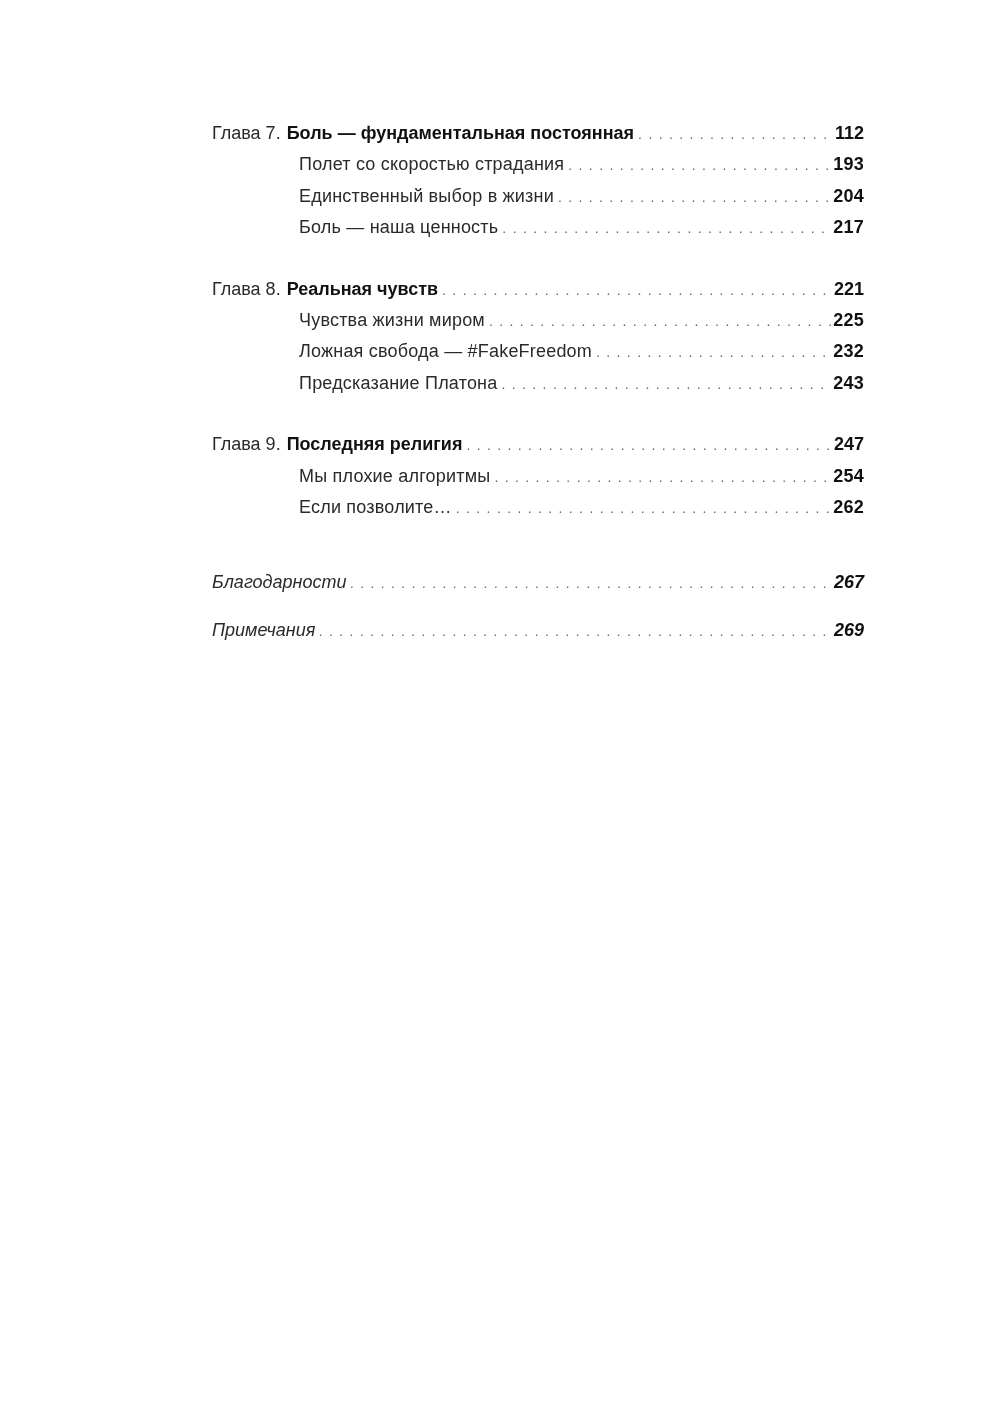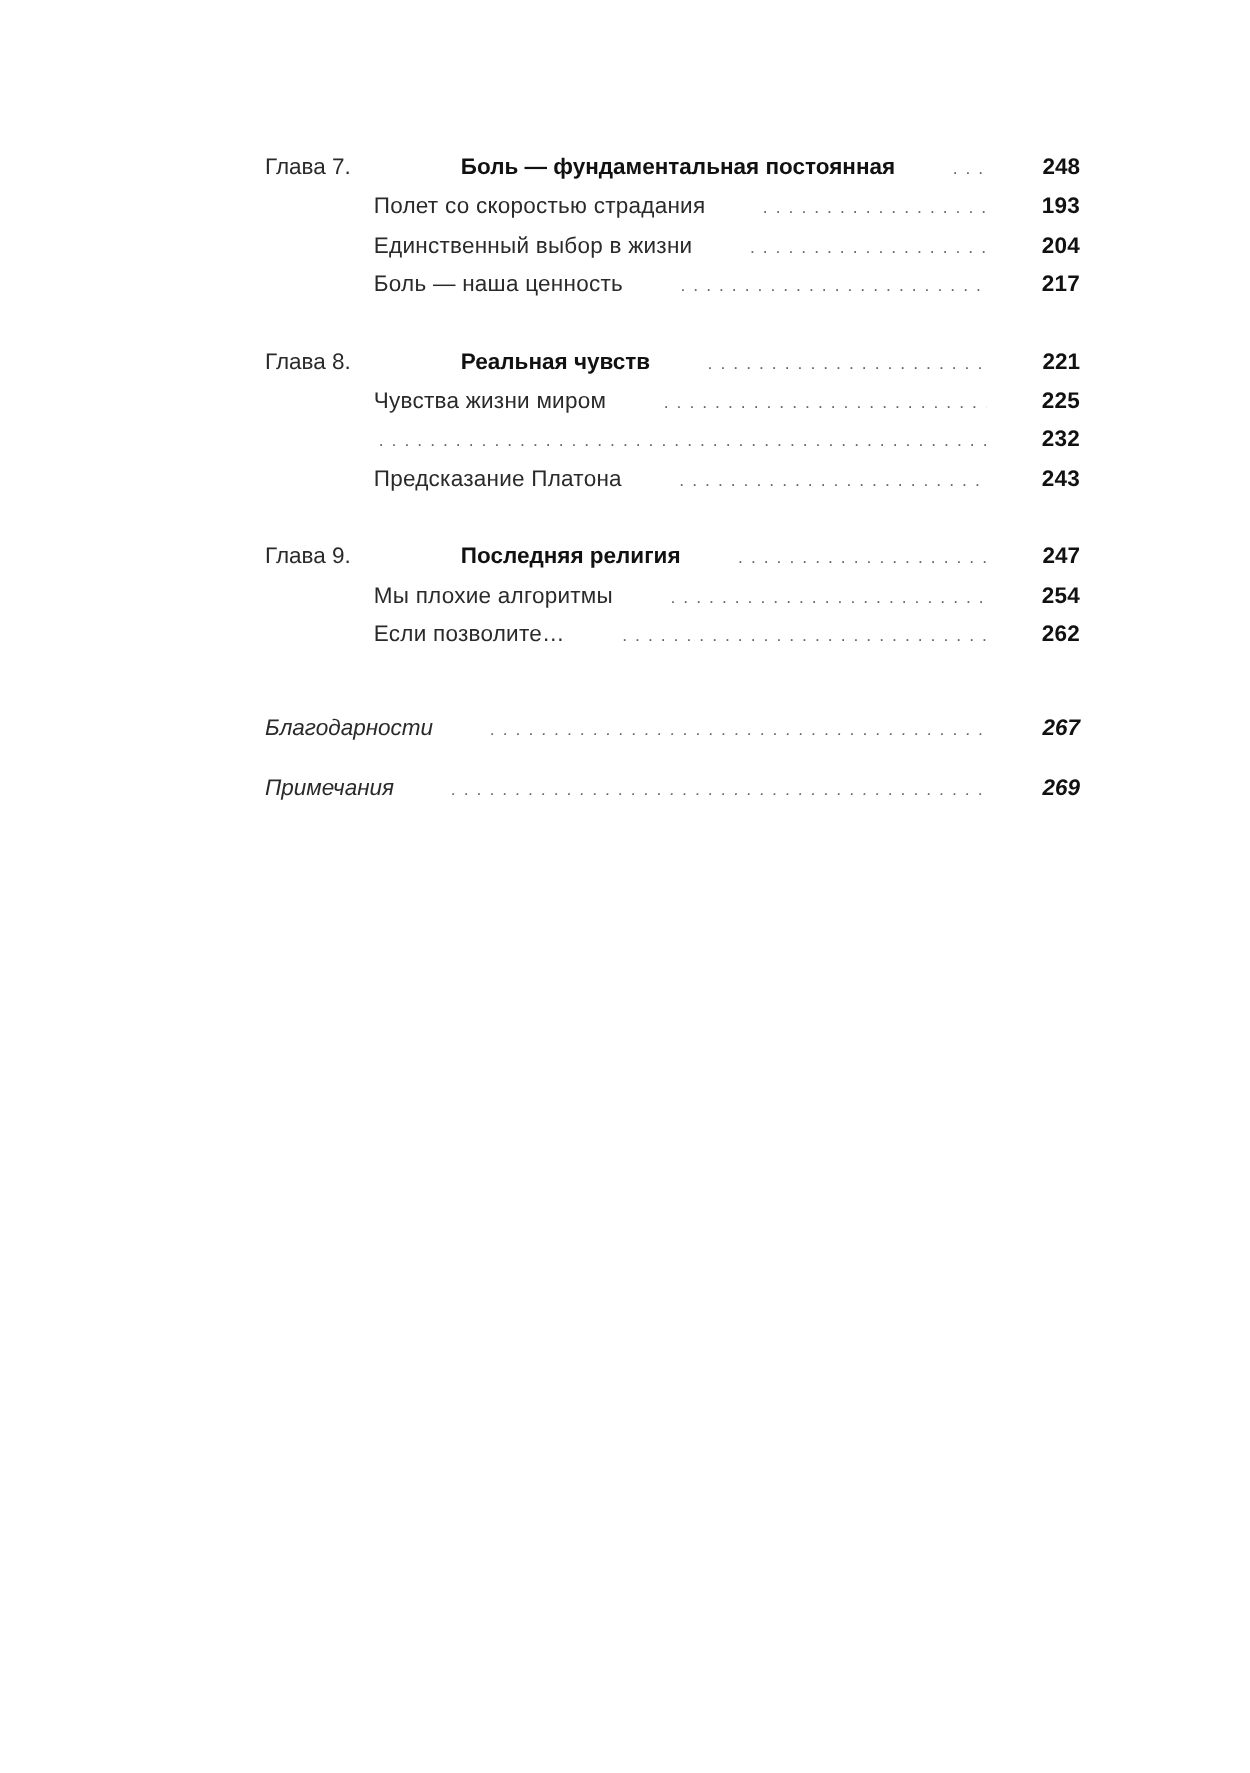--- a/index.html
+++ b/index.html
@@ -21,38 +21,36 @@
       top: 118px;
       width: 652px;
     }
     .row {
       display: flex;
       align-items: baseline;
       height: 31.4px;
       font-size: 18px;
       line-height: 31.4px;
       white-space: nowrap;
-      gap: 42px;
     }
     .row.sub {
       padding-left: 87px;
       font-weight: 300;
       color: #2a2a2a;
       letter-spacing: 0.2px;
       justify-content: center;
     }
     .chapter-prefix {
       font-weight: 400;
       color: #2a2a2a;
       margin-right: 6px;
     }
     .chapter-title {
       font-weight: 700;
       color: #111111;
-      margin-left: 40px;
     }
     .leader {
       flex: 1 1 auto;
       overflow: hidden;
       margin: 0 2px 0 4px;
       color: #666666;
       letter-spacing: 4.2px;
       font-size: 14px;
     }
     .leader::before {
@@ -77,21 +75,21 @@
   </style>
 </head>
 <body>
 
 <div class="toc">
 
   <div class="row chapter">
     <span class="chapter-prefix">Глава 7.</span>
     <span class="chapter-title">Боль — фундаментальная постоянная</span>
     <span class="leader"></span>
-    <span class="page-num">248</span>
+    <span class="page-num">112</span>
   </div>
   <div class="row sub">
     <span>Полет со скоростью страдания</span>
     <span class="leader"></span>
     <span class="page-num">193</span>
   </div>
   <div class="row sub">
     <span>Единственный выбор в жизни</span>
     <span class="leader"></span>
     <span class="page-num">204</span>
@@ -109,20 +107,21 @@
     <span class="chapter-title">Реальная чувств</span>
     <span class="leader"></span>
     <span class="page-num">221</span>
   </div>
   <div class="row sub">
     <span>Чувства жизни миром</span>
     <span class="leader"></span>
     <span class="page-num">225</span>
   </div>
   <div class="row sub">
+    <span>Ложная свобода — #FakeFreedom</span>
     <span class="leader"></span>
     <span class="page-num">232</span>
   </div>
   <div class="row sub">
     <span>Предсказание Платона</span>
     <span class="leader"></span>
     <span class="page-num">243</span>
   </div>
 
   <div class="gap-section"></div>

